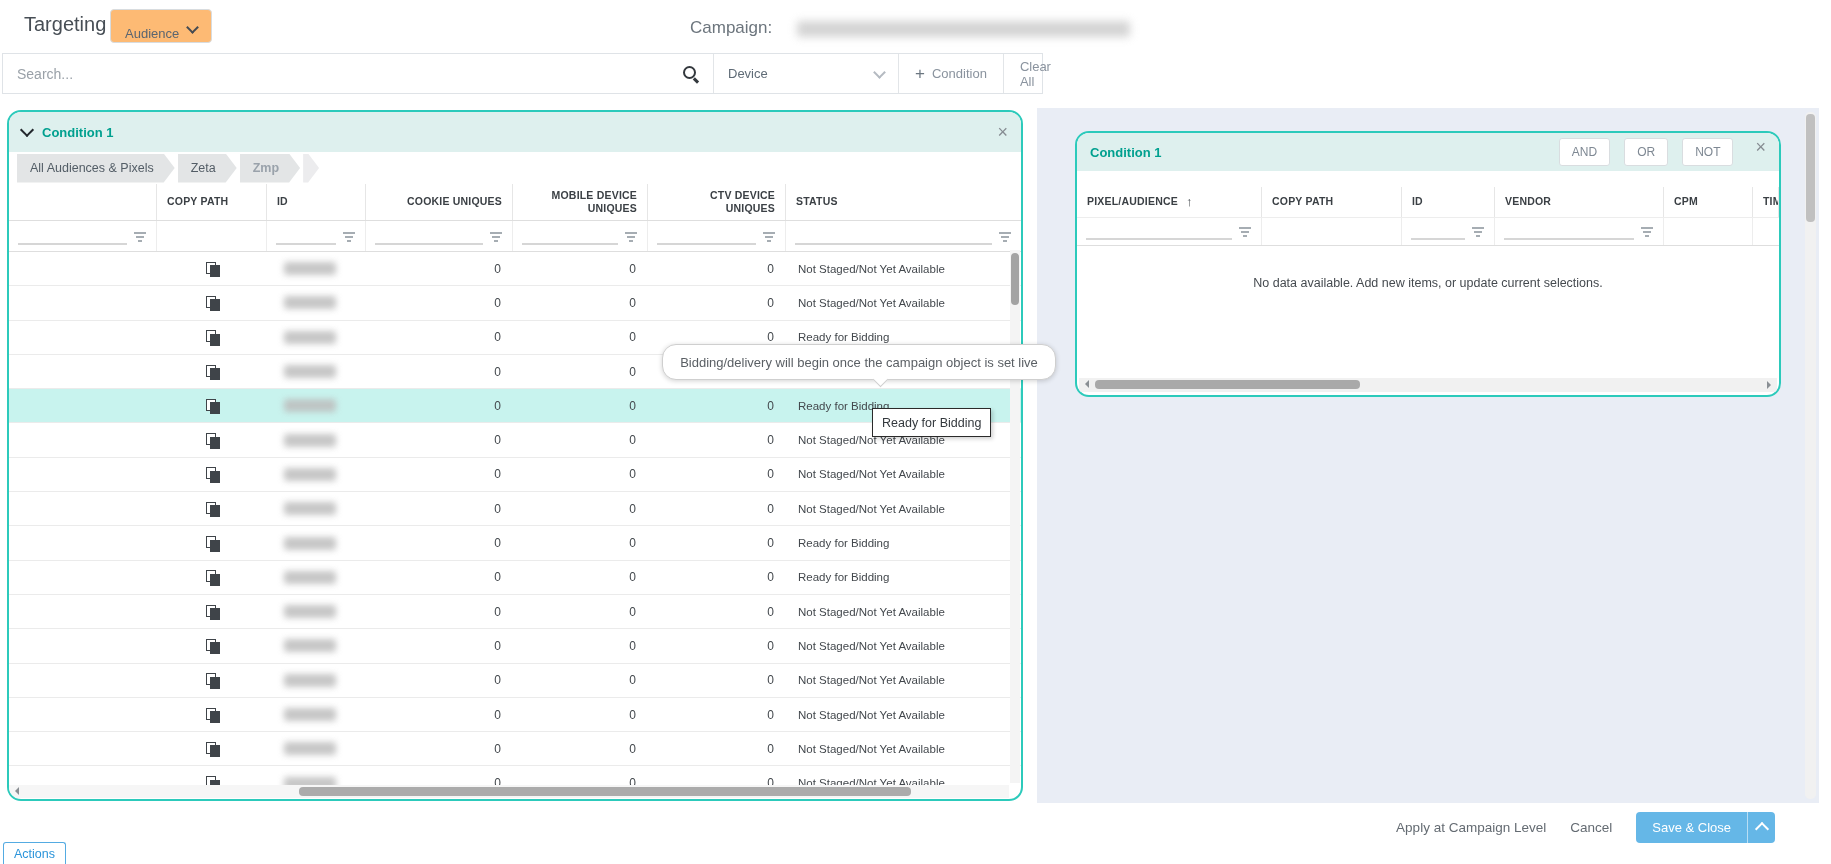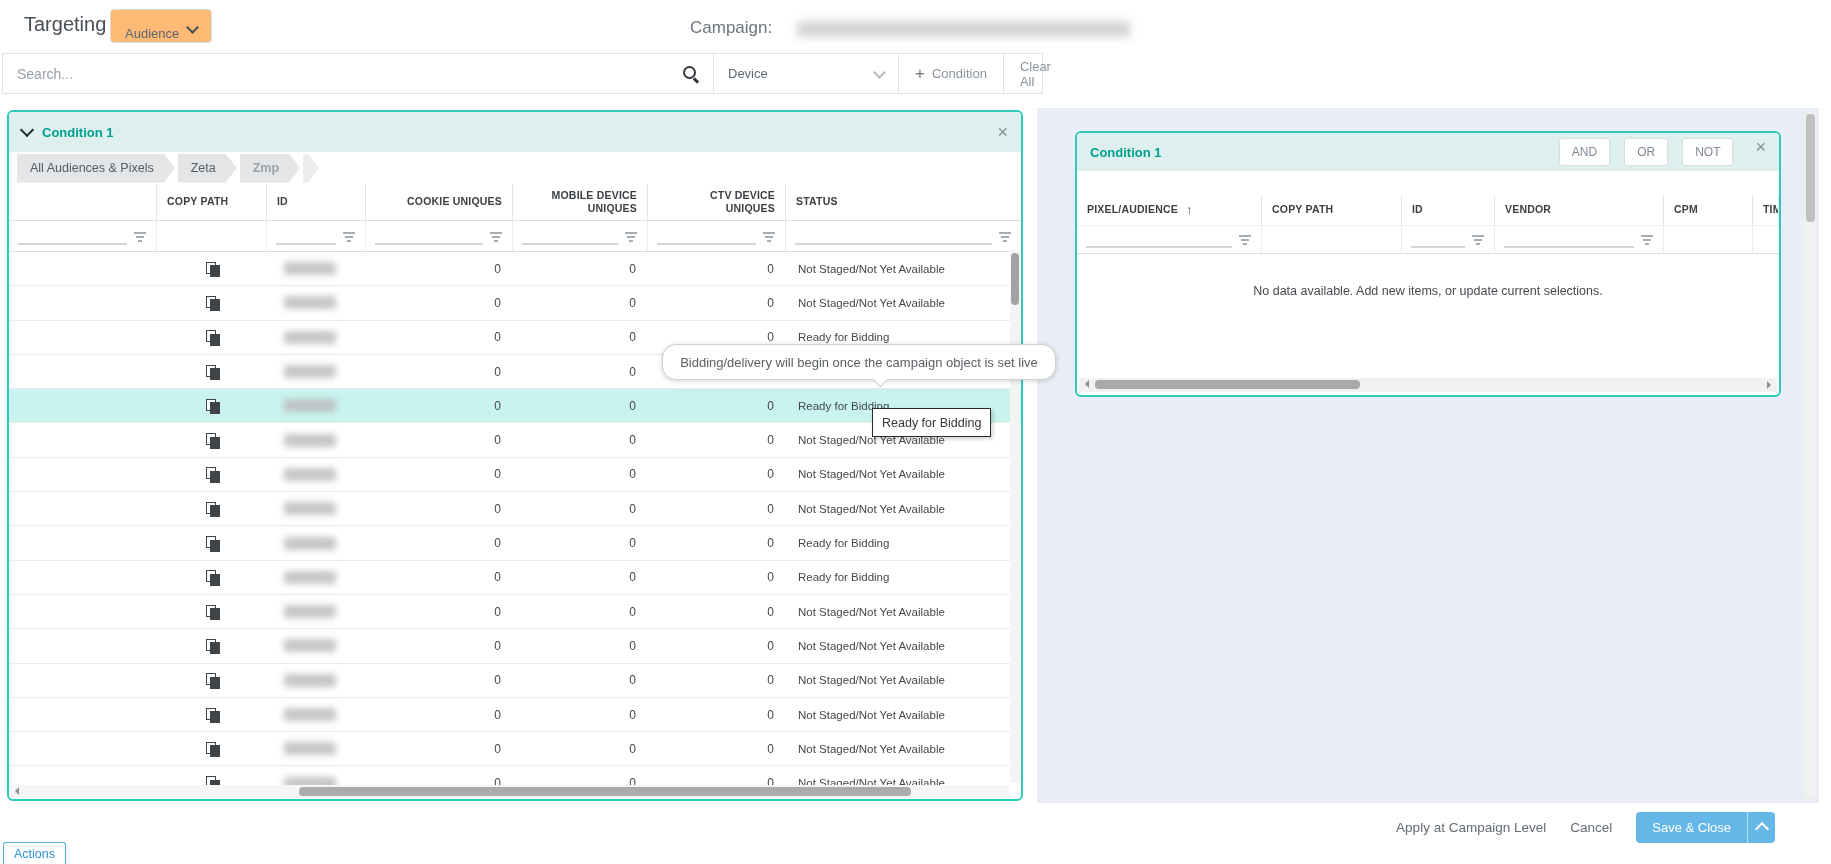--- a/index.html
+++ b/index.html
@@ -28,21 +28,21 @@
                border:2px solid #33383d;border-radius:50%;}
   .mag::after{content:"";position:absolute;left:12px;top:12px;width:6px;height:2.5px;background:#33383d;
               transform:rotate(45deg);transform-origin:left center;}
   .device-sel{flex:0 0 156px;display:flex;align-items:center;justify-content:space-between;
               padding:0 14px;font-size:13px;color:#5f6b76;border-right:1px solid #e2e5e8;cursor:pointer;}
   .tb-btn{display:flex;align-items:center;gap:7px;padding:0 16px;font-size:13px;color:#8a939e;
           cursor:pointer;border-right:1px solid #e2e5e8;}
   .tb-btn:last-child{border-right:none;}
   .plus{font-size:17px;color:#6b7680;line-height:1;}
   
-  .panel{position:absolute;background:#fff;border:2px solid #2ccabb;border-radius:6px;
+  .panel{position:absolute;background:#fff;border:2px solid #2ccabb;border-radius:14px;
          box-sizing:border-box;overflow:hidden;}
   .p-head{display:flex;align-items:center;background:#def0ee;padding:0 13px;gap:10px;}
   .p-title{font-size:13px;font-weight:bold;color:#00a08f;}
   .x-close{margin-left:auto;font-size:18px;color:#868c92;cursor:pointer;line-height:1;}
   
   .lpanel{left:7px;top:110px;width:1016px;height:691px;}
   .lp-head{height:40px;}
   .col-chev{width:8px;height:8px;border-right:2px solid #23282d;border-bottom:2px solid #23282d;
             transform:rotate(45deg);margin-top:-4px;}
   .crumbs{height:32px;display:flex;align-items:center;padding-left:8px;}
@@ -101,21 +101,21 @@
   
   .rbg{position:absolute;left:1037px;top:108px;width:782px;height:695px;background:#e9edf5;}
   .rvscroll{position:absolute;right:3px;top:4px;width:11px;height:687px;background:#f1f1f1;border-radius:5px;}
   .rvscroll .thumb{position:absolute;left:1px;top:2px;width:9px;height:108px;background:#c0c0c0;border-radius:4px;}
   .rpanel{left:1075px;top:131px;width:706px;height:266px;}
   .rp-head{height:38px;}
   .op-btn{height:26px;display:flex;align-items:center;padding:0 12px;background:#fff;
           border:1px solid #d9dde0;border-radius:3px;font-size:12px;color:#7e8893;cursor:pointer;}
   .rp-ops{margin-left:auto;display:flex;gap:14px;align-items:flex-start;}
   .rp-ops .x-close{margin-left:8px;}
-  .rthead{height:30px;margin-top:24px;border-bottom:1px solid #ededed;}
+  .rthead{height:30px;margin-top:16px;border-bottom:1px solid #ededed;}
   .rthead .hc{border-right:1px solid #e6e6e6;}
   .sort-arrow{font-size:13px;color:#4a4f54;margin-left:8px;font-weight:bold;}
   .rfilter{height:27px;}
   .rmsg{margin-top:30px;text-align:center;font-size:12.5px;color:#454a4f;}
   .rhscroll{position:absolute;left:2px;right:2px;bottom:3px;height:14px;background:#f1f1f1;}
   .rhscroll .thumb{position:absolute;top:2px;left:16px;width:265px;height:9px;background:#a9a9a9;border-radius:4px;}
   
   .actions-tab{position:absolute;left:3px;top:842px;height:22px;padding:0 10px;background:#fff;
                border:1px solid #54abe2;border-bottom:none;border-radius:3px 3px 0 0;
                display:flex;align-items:center;font-size:12.5px;color:#2b94da;cursor:pointer;box-sizing:border-box;}

